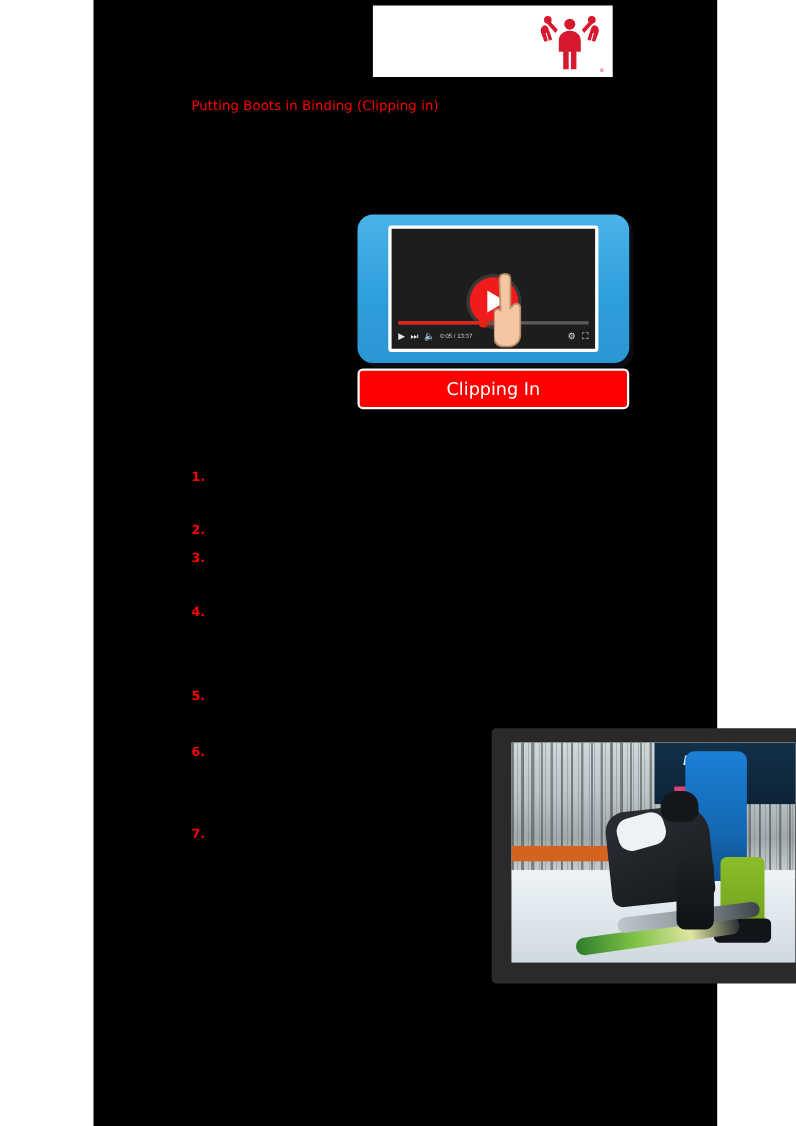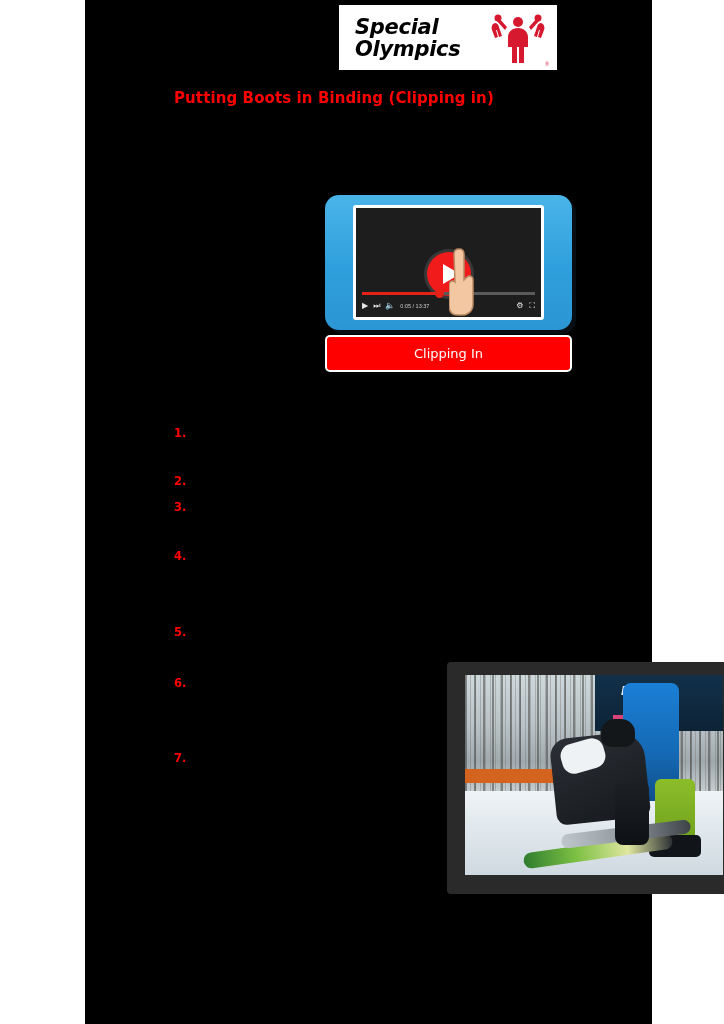--- a/index.html
+++ b/index.html
@@ -62,22 +62,22 @@
     bottom: 3px;
     font-size: 5px;
     color: #c8102e;
   }
 
   
   .heading {
     position: absolute;
     color: #ff0000;
     font-family: "DejaVu Sans", sans-serif;
-    font-weight: bold;
-    font-size: 15px;
+    font-weight: normal;
+    font-size: 12px;
     letter-spacing: 0.1px;
     white-space: nowrap;
   }
   #title-heading { left: 89px; top: 89px; }
   #teaching-heading { left: 89px; top: 403px; }
 
   
   .list-num {
     position: absolute;
     left: 89px;
@@ -199,21 +199,21 @@
     left: 0;
     top: 140px;
     width: 247px;
     height: 37px;
     background: #ff0000;
     border: 2px solid #ffffff;
     border-radius: 5px;
     box-sizing: border-box;
     color: #ffffff;
     font-family: "DejaVu Sans", sans-serif;
-    font-size: 13px;
+    font-size: 16px;
     display: flex;
     align-items: center;
     justify-content: center;
   }
 
   
   .photo-wrap {
     position: absolute;
     left: 362px;
     top: 662px;
@@ -318,22 +318,20 @@
   }
 </style>
 </head>
 <body>
 
 <div id="page">
 
   <div class="doc-canvas">
 
     <div class="logo-box">
-      <div class="logo-text">Special
-Olympics</div>
       <div class="logo-mark">
         <svg viewBox="0 0 58 56" width="58" height="56" aria-hidden="true">
           <g fill="#d6192e">
             <circle cx="29" cy="13" r="5"></circle>
             <path d="M29 19 c-6 0 -10 4 -10 9 l0 10 4 0 0 16 5 0 0 -16 2 0 0 16 5 0 0 -16 4 0 0 -10 c0 -5 -4 -9 -10 -9 z"></path>
             <path d="M18 18 l-9 -10 -2 3 9 10 z"></path>
             <path d="M40 18 l9 -10 2 3 -9 10 z"></path>
             <circle cx="9" cy="9" r="3.5"></circle>
             <circle cx="49" cy="9" r="3.5"></circle>
             <path d="M6 14 c-3 1 -4 4 -3 7 l3 8 3 -1 -2 -7 1 0 2 7 3 -1 -3 -9 c-1 -3 -2 -4 -4 -4 z"></path>

